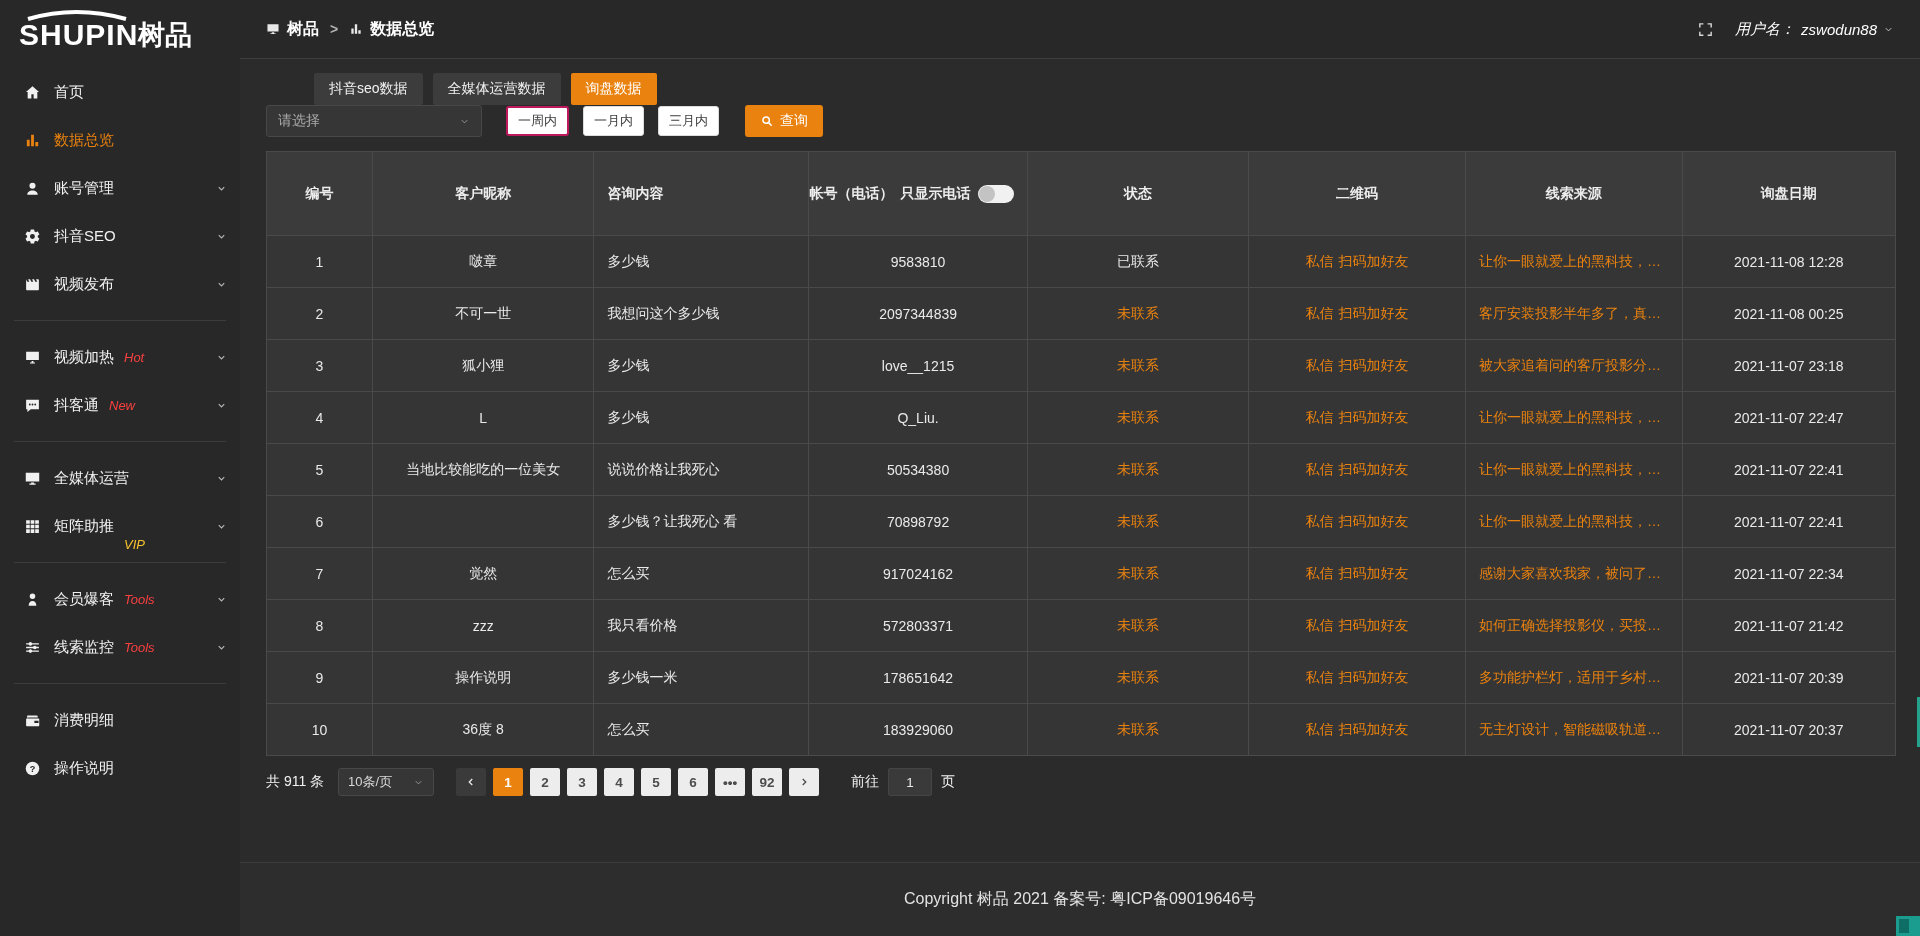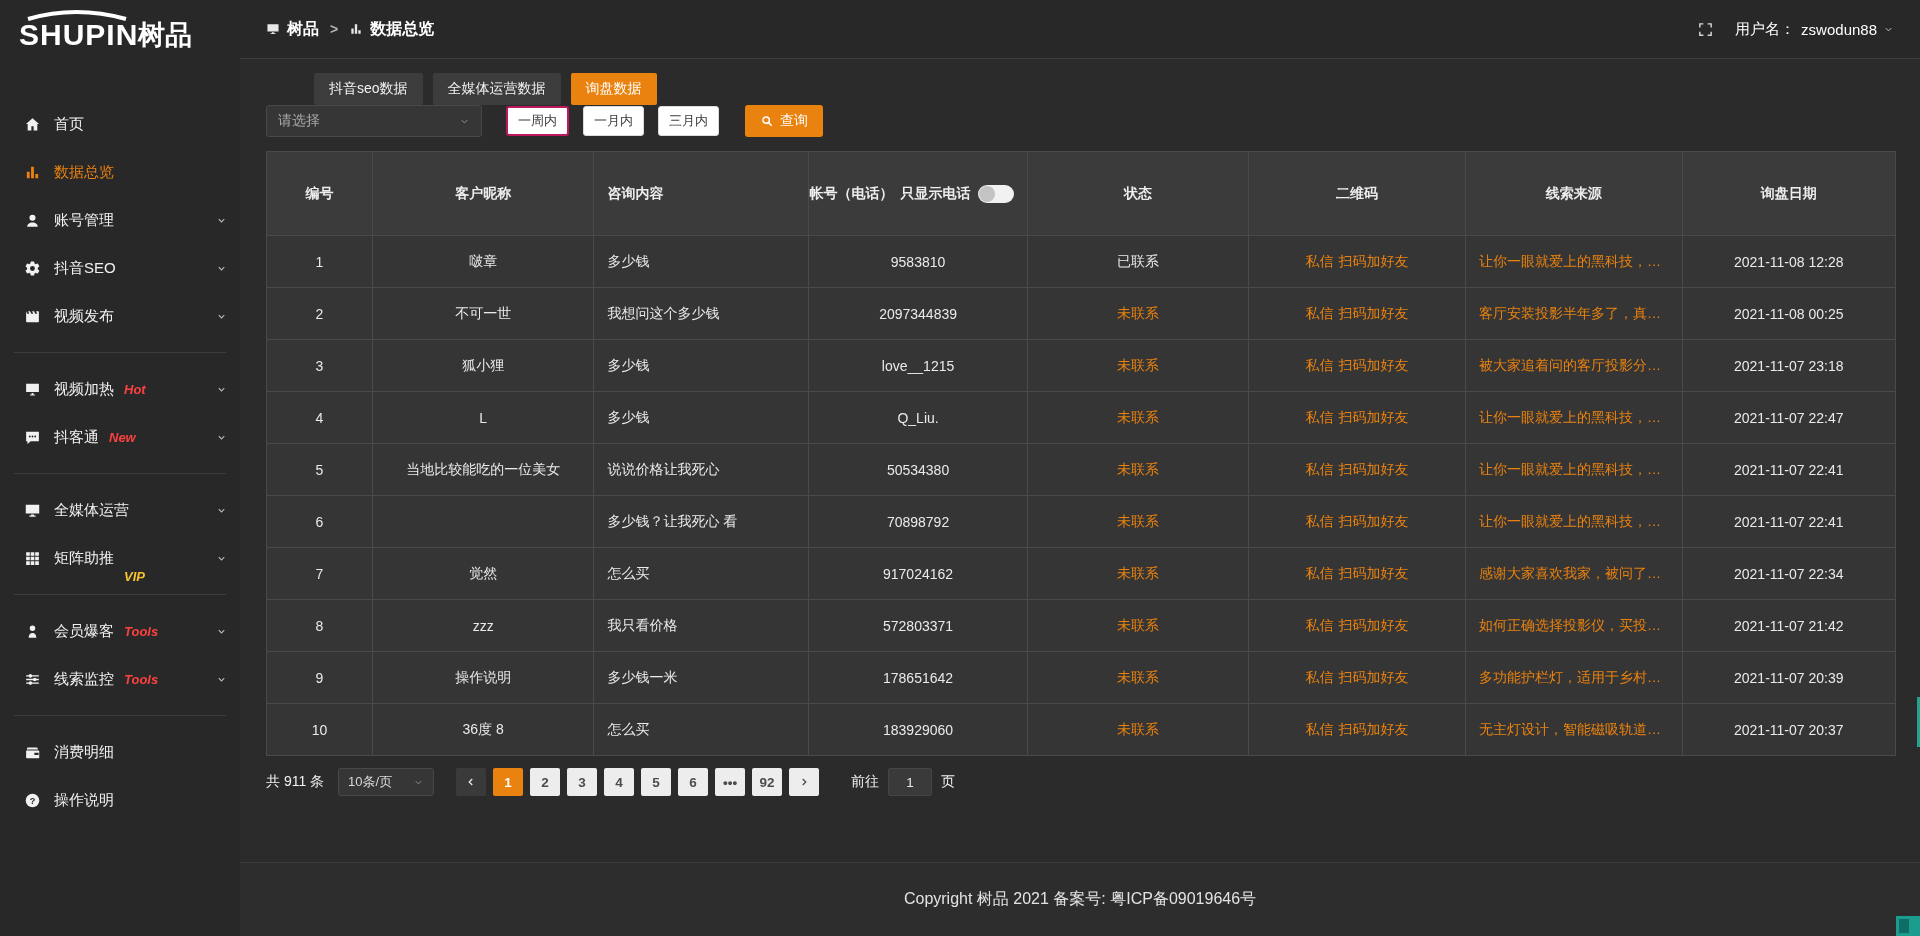--- a/index.html
+++ b/index.html
@@ -4,43 +4,43 @@
 <style>
   * { box-sizing: border-box; margin: 0; padding: 0; }
   html,body { width:1920px; height:936px; overflow:hidden; }
   body {
     background:#2b2b2b; color:#e8e8e8;
     font-family:"Liberation Sans","DejaVu Sans",sans-serif;
   }
   .app { display:flex; width:1920px; height:936px; }
 
   
-  .sidebar { flex:0 0 240px; width:240px; background:#282828; display:flex; flex-direction:column;gap:32px; }
+  .sidebar { flex:0 0 240px; width:240px; background:#282828; display:flex; flex-direction:column; }
   .logo { height:58px; display:flex; align-items:center; padding-left:14px; }
   .side-nav { padding-top:10px; }
   .side-item { height:48px; display:flex; align-items:center; padding-left:24px; color:#f1f1f1; cursor:pointer; }
   .side-item .icon { width:17px; height:17px; margin-right:13px; display:inline-flex; }
   .icon svg { width:100%; height:100%; fill:currentColor; }
   .side-label { font-size:15px; }
   .side-item.active { color:#ea820f; }
-  .side-badge { font-style:italic; font-weight:bold; font-size:13px; margin-left:10px; }
+  .side-badge { font-style:italic; font-weight:normal; font-size:13px; margin-left:10px; }
   .side-badge.red { color:#fb4040; }
   .side-badge.gold { color:#f6c22d;margin-top:36px; }
   .side-chev { width:11px !important; height:11px !important; margin-left:auto; margin-right:18px; color:#b9b9b9; }
   .side-chev svg { fill:none; stroke:currentColor; stroke-width:2.4; }
   .side-divider { border-top:1px solid #3d3d3d; margin:12px 14px; }
 
   
   .main { flex:1; min-width:0; display:flex; flex-direction:column; }
   .topbar { flex:0 0 58px; height:58px; background:#282828; display:flex; align-items:center; justify-content:space-between; padding:0 26px; }
   .breadcrumb { display:flex; align-items:center; gap:11px; }
   .crumb { display:flex; align-items:center; gap:7px; color:#ffffff; font-weight:bold; font-size:16px; cursor:pointer; }
   .crumb .icon { width:14px; height:14px; color:#e8e8e8; }
   .crumb-sep { color:#b5b5b5; font-size:14px; font-weight:bold; }
-  .top-right { display:flex; align-items:center; gap:21px; }
+  .top-right { display:flex; align-items:center; gap:21px;font-style:italic; }
   .fs-icon { width:17px; height:17px; color:#d8d8d8; cursor:pointer; }
   .fs-icon svg, .chev-sm svg { fill:none; stroke:currentColor; stroke-width:2; width:100%; height:100%; }
   .username { font-size:15px; color:#fdfdfd; display:flex; align-items:center; gap:6px; cursor:pointer; }
   .chev-sm { width:11px; height:11px; color:#cfcfcf; display:inline-flex; }
 
   .content { flex:1; background:#2b2b2b; border-top:1px solid #3d3d3d; padding:0 24px 0 26px; display:flex; flex-direction:column; }
 
   
   .tabs { margin-top:14px; display:flex; gap:10px;padding-left:48px; }
   .tab { height:32px; padding:0 15px; background:#3c3c3c; color:#f2f2f2; font-size:14px; display:flex; align-items:center; border-radius:2px; cursor:pointer; }

